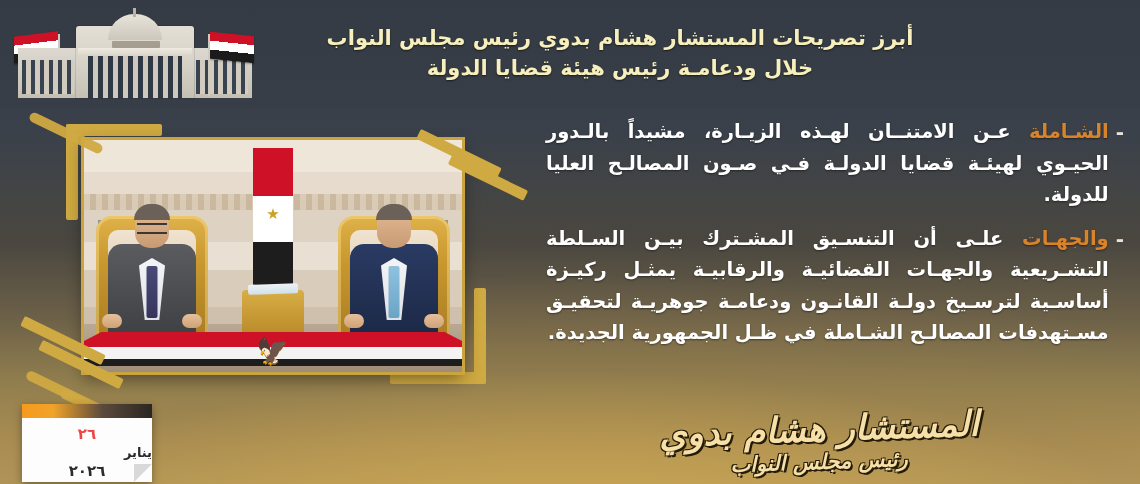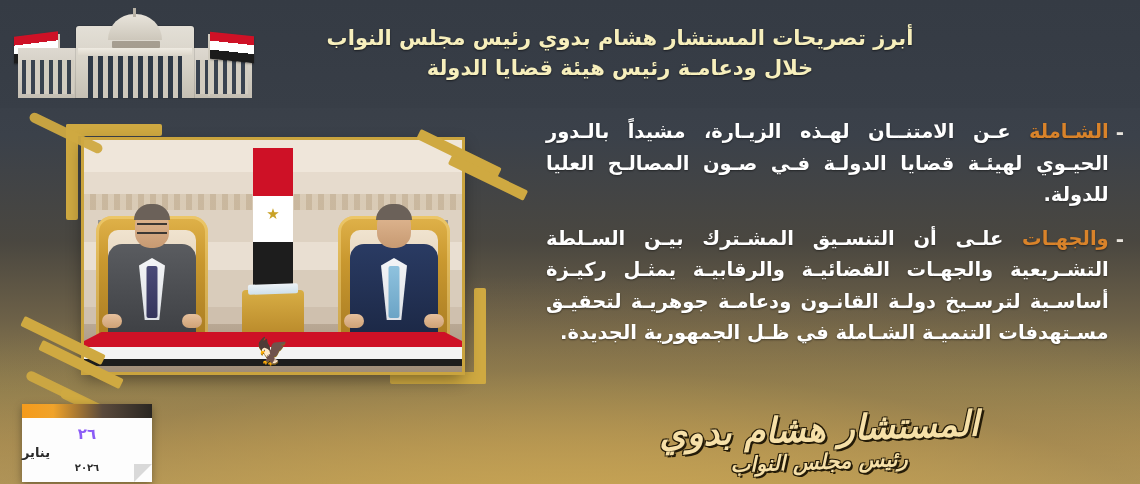--- a/index.html
+++ b/index.html
@@ -170,23 +170,23 @@
   .sig .s1{font-size:35px;font-weight:bold;font-style:italic;line-height:1.05;
     text-shadow:2px 2px 0 #241b08,-1px -1px 0 #241b08,1px -1px 0 #241b08,-1px 1px 0 #241b08;
     transform:rotate(-2deg);}
   .sig .s2{font-size:21px;font-weight:bold;font-style:italic;margin-top:2px;
     text-shadow:2px 2px 0 #241b08,-1px -1px 0 #241b08,1px -1px 0 #241b08,-1px 1px 0 #241b08;
     transform:rotate(-2deg);}
   
   .datecard{position:absolute;left:22px;bottom:2px;width:130px;height:78px;
     background:#fdfdfd;box-shadow:0 3px 8px rgba(0,0,0,.35);}
   .datecard .bar{height:14px;background:linear-gradient(90deg,#f59b1c 0%,#f0a32a 24%,#5a4a3c 62%,#2a2622 100%);}
-  .datecard .dnum{text-align:center;font-size:15px;font-weight:bold;color:#8b5cf6;margin-top:7px;letter-spacing:1px;}
-  .datecard .dmon{text-align:left;font-size:13px;font-weight:bold;color:#2b2b2b;margin-top:2px;}
-  .datecard .dyear{text-align:center;font-size:10px;font-weight:bold;color:#2b2b2b;margin-top:2px;letter-spacing:1px;}
+  .datecard .dnum{text-align:center;font-size:15px;font-weight:bold;color:#ef4444;margin-top:7px;letter-spacing:1px;}
+  .datecard .dmon{text-align:right;font-size:13px;font-weight:bold;color:#2b2b2b;margin-top:2px;}
+  .datecard .dyear{text-align:center;font-size:15px;font-weight:bold;color:#2b2b2b;margin-top:2px;letter-spacing:1px;}
   .datecard .curl{position:absolute;right:0;bottom:0;width:0;height:0;
     border-left:18px solid #d9d9d9;border-bottom:18px solid #fdfdfd;}
 </style>
 </head>
 <body>
 
 <div class="stage">
 
   <div class="topbar">
 
@@ -286,21 +286,21 @@
 
   <div class="body-col">
 
     <div class="bullet">
       <div class="b-dash">-</div>
       <div class="b-text"><span class="kw">الشـاملة</span><span> عـن الامتنــان  لهـذه الزيـارة، مشيداً بالـدور الحيـوي لهيئـة قضايا الدولـة فـي صـون المصالـح العليا للدولة.</span></div>
     </div>
 
     <div class="bullet">
       <div class="b-dash">-</div>
-      <div class="b-text"><span class="kw">والجهـات</span><span> علـى أن التنسـيق المشـترك بيـن السـلطة التشـريعية والجهـات القضائيـة والرقابيـة يمثـل ركيـزة أساسـية لترسـيخ دولـة القانـون ودعامـة جوهريـة لتحقيـق مسـتهدفات التنميـة الشـاملة في ظـل الجمهورية الجديدة.</span></div>
+      <div class="b-text"><span class="kw">والجهـات</span><span> علـى أن التنسـيق المشـترك بيـن السـلطة التشـريعية والجهـات القضائيـة والرقابيـة يمثـل ركيـزة أساسـية لترسـيخ دولـة القانـون ودعامـة جوهريـة لتحقيـق مسـتهدفات المصالـح الشـاملة في ظـل الجمهورية الجديدة.</span></div>
     </div>
   </div>
 
   <div class="sig">
     <div class="s1">المستشار هشام بدوي</div>
     <div class="s2">رئيس مجلس النواب</div>
   </div>
 
   <div class="datecard">
     <div class="bar"></div>

